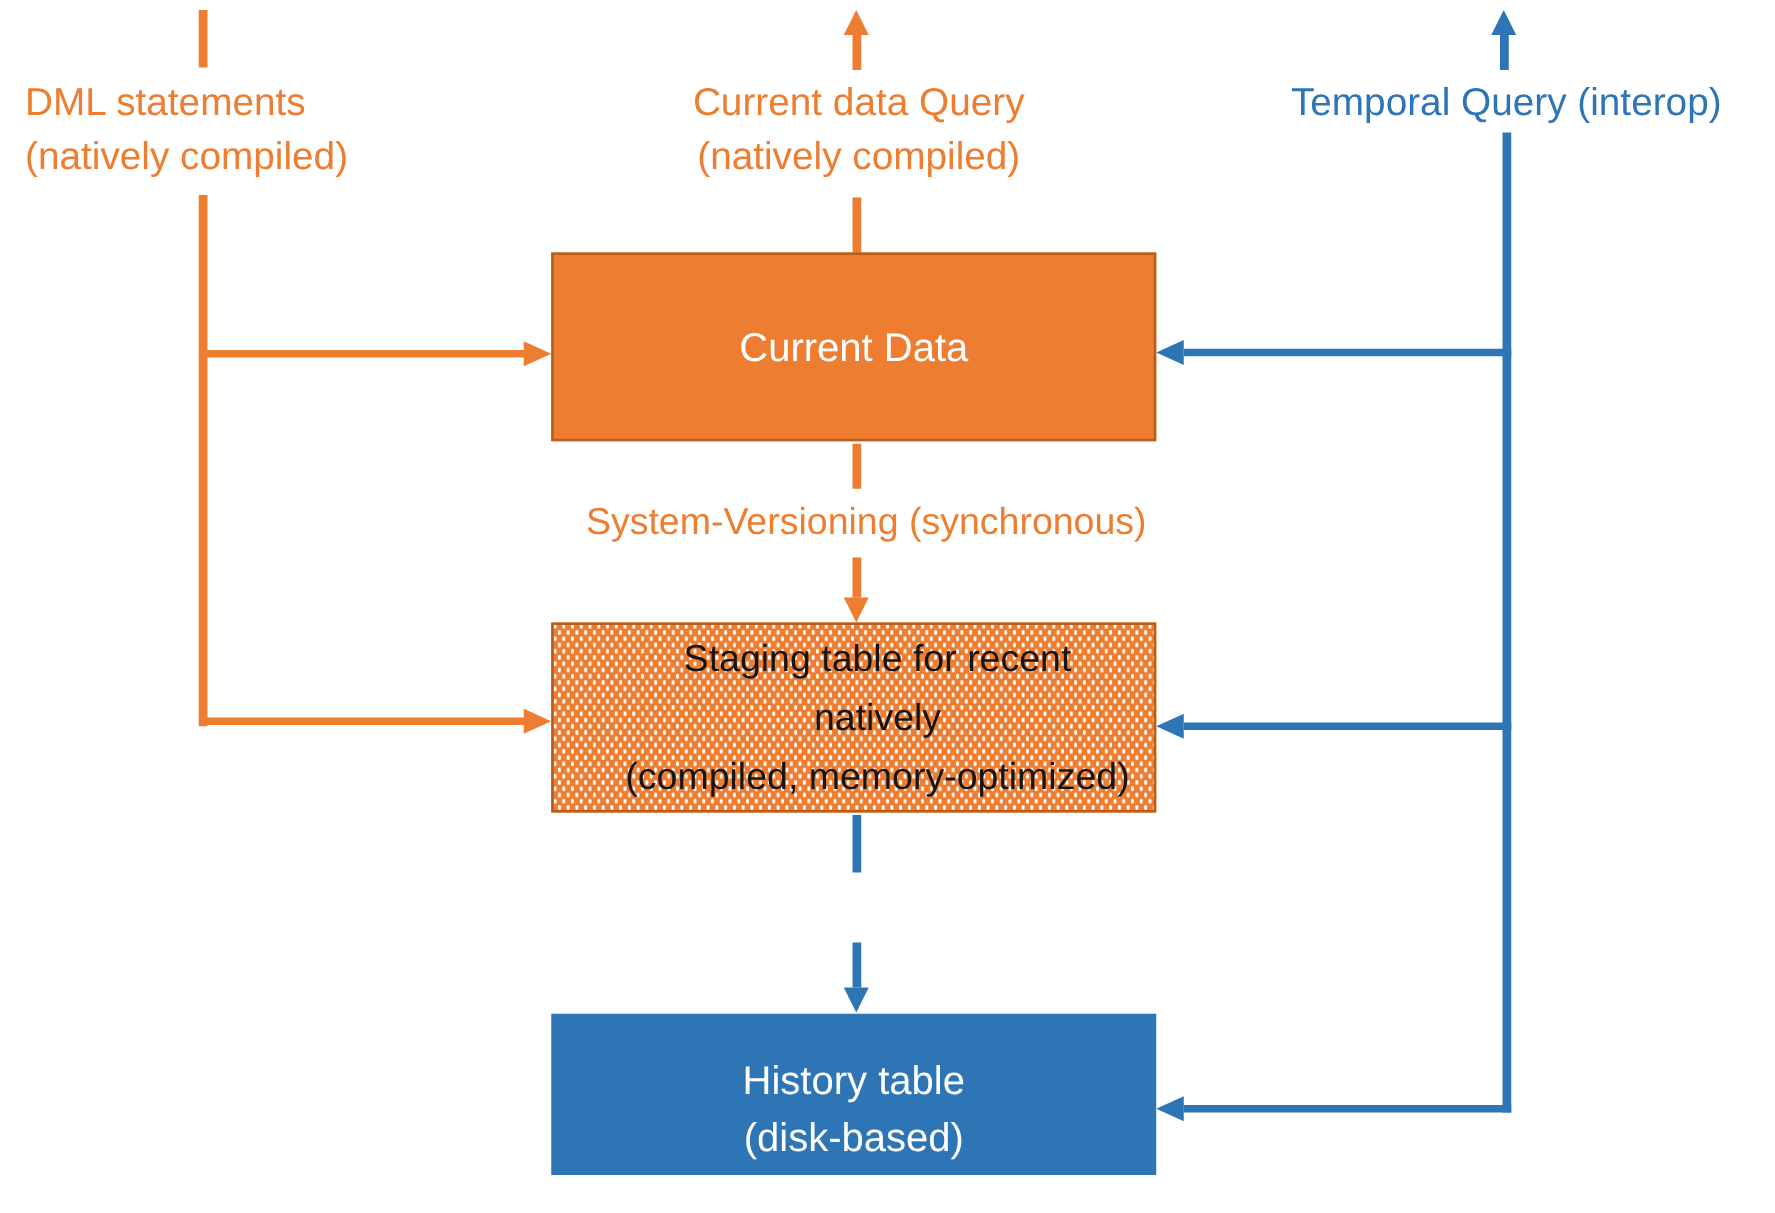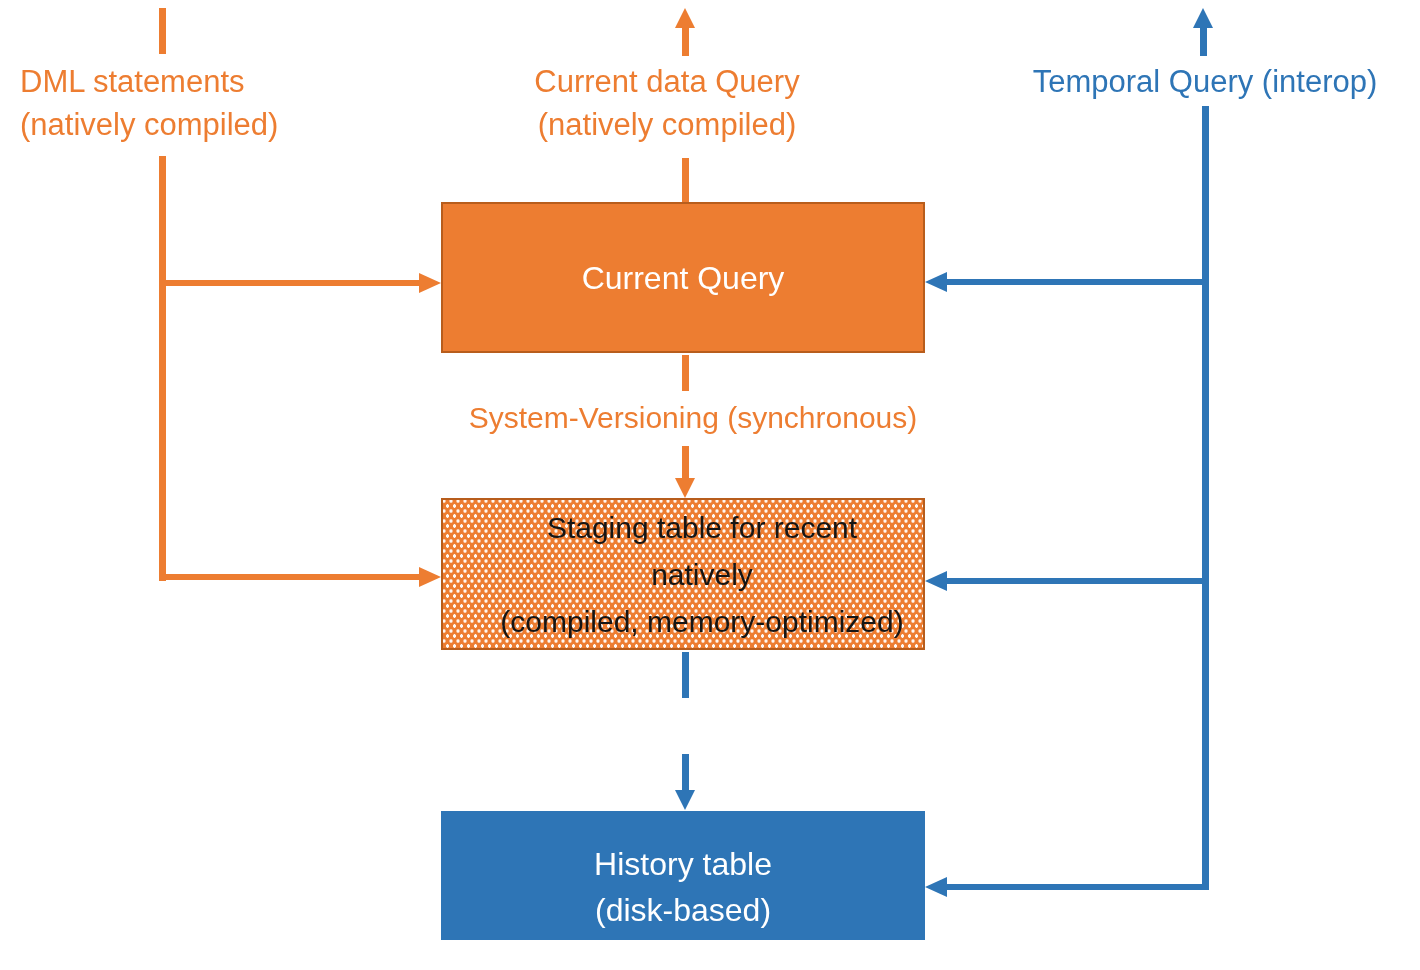--- a/index.html
+++ b/index.html
@@ -125,29 +125,29 @@
 
   <div class="hline orange-fill" style="left:163px; top:280px; width:258px; height:6px;"></div>
   <div class="ah ah-right-orange" style="left:419px; top:273px;"></div>
 
   <div class="hline orange-fill" style="left:163px; top:574px; width:258px; height:6px;"></div>
   <div class="ah ah-right-orange" style="left:419px; top:567px;"></div>
 
   <div class="ah ah-up-orange" style="left:675px; top:8px;"></div>
   <div class="vline orange-fill" style="left:682px; top:26px; width:7px; height:30px;"></div>
 
-  <div class="lbl lbl-orange center" style="left:467px; top:60px; width:400px;">
+  <div class="lbl lbl-orange center" style="left:487px; top:60px; width:400px;">
     <span class="node-line">Current data Query</span>
     <span class="node-line">(natively compiled)</span>
   </div>
 
   <div class="vline orange-fill" style="left:682px; top:158px; width:7px; height:46px;"></div>
 
   <div class="node node-current">
-    <span class="node-line">Current Query</span>
+    <span class="node-line">Current Data</span>
   </div>
 
   <div class="vline orange-fill" style="left:682px; top:355px; width:7px; height:36px;"></div>
 
   <div class="lbl lbl-orange center" style="left:435px; top:396px; width:516px; font-size:30px;">System-Versioning (synchronous)</div>
 
   <div class="vline orange-fill" style="left:682px; top:446px; width:7px; height:32px;"></div>
   <div class="ah ah-down-orange" style="left:675px; top:478px;"></div>
 
   <div class="node node-staging">

